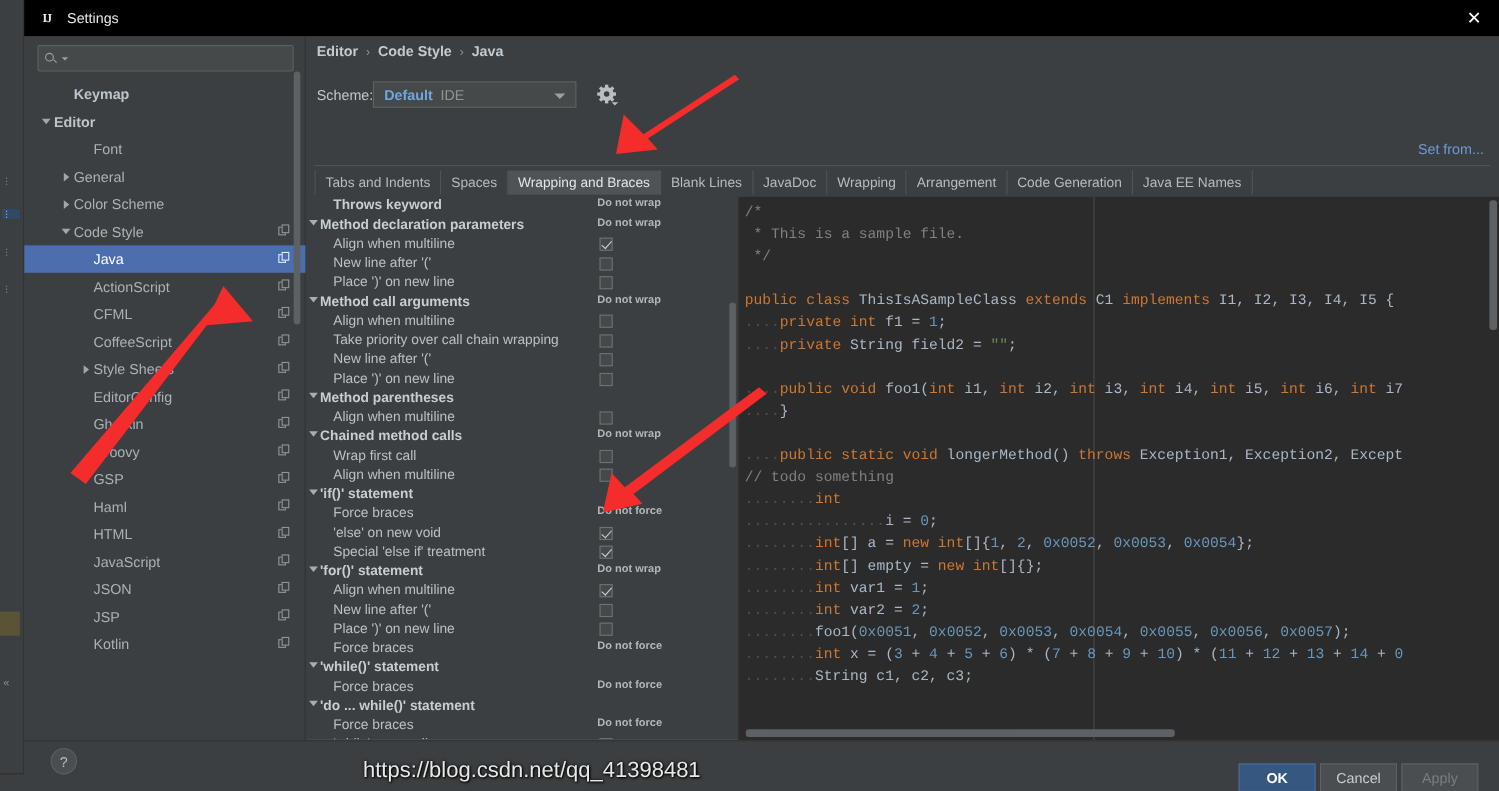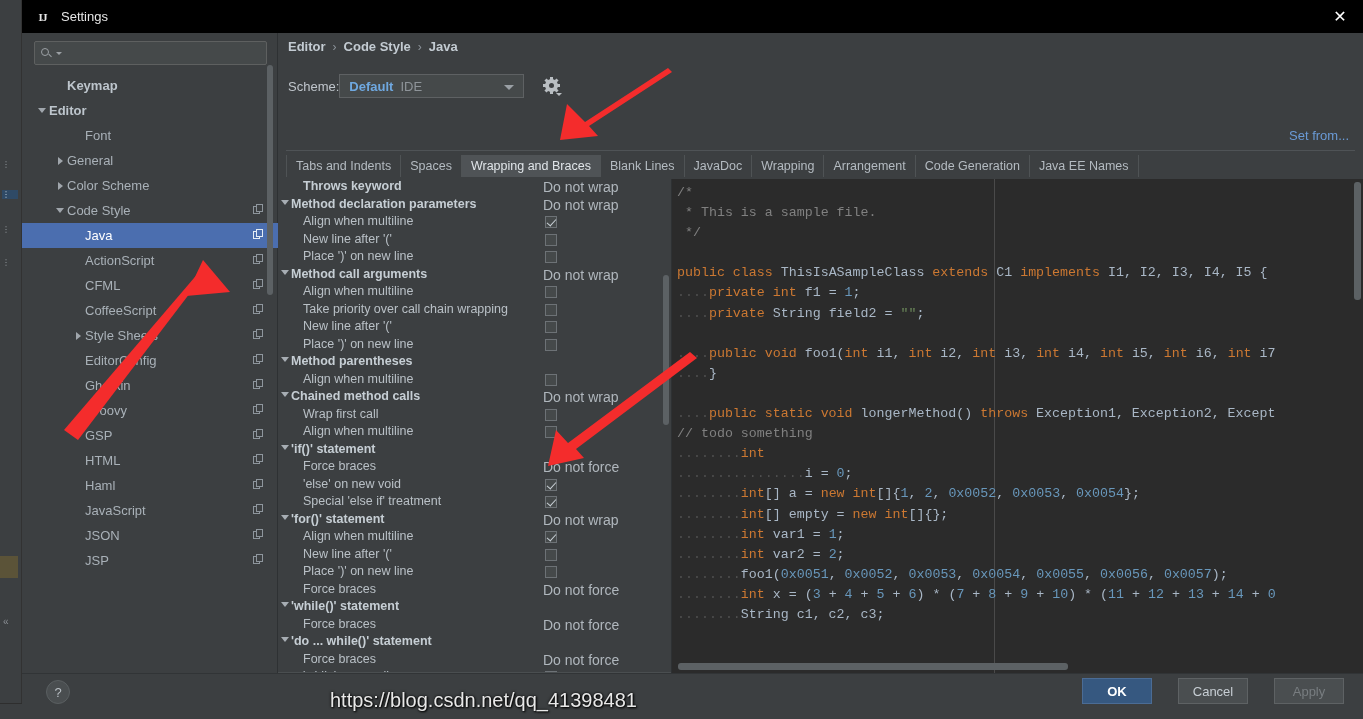--- a/index.html
+++ b/index.html
@@ -80,21 +80,21 @@
   .tab.active{background:#4f5356;color:#e0e5e9;}
 
   
   #panes{position:absolute;left:0;top:146px;right:0;bottom:0;display:flex;}
   #optpane{width:394px;background:#3c3f41;position:relative;overflow:hidden;border-right:1px solid #2e3133;}
   .orow{height:17.5px;display:flex;align-items:flex-start;position:relative;font-size:12.5px;color:#b9c0c6;}
   .orow.grp{font-weight:bold;color:#c6ced4;}
   .orow .ar{width:11px;height:11px;position:relative;flex:0 0 auto;margin-left:2px;}
   .orow .ar::after{content:"";position:absolute;left:1px;top:3px;border-top:5px solid #a7adb3;border-left:4px solid transparent;border-right:4px solid transparent;}
   .orow .txt{white-space:nowrap;}
-  .orow .val{position:absolute;left:265px;color:#b0b7bd;font-weight:normal;font-size:14px;}
+  .orow .val{position:absolute;left:265px;color:#b0b7bd;font-weight:bold;font-size:10px;}
   .orow .cb{position:absolute;left:267px;top:2px;width:12px;height:12px;border:1px solid #6d7276;background:#45494a;}
   .orow .cb.on::after{content:"";position:absolute;left:3px;top:0px;width:4px;height:8px;border:solid #c9d0d6;border-width:0 1.6px 1.6px 0;transform:rotate(42deg);}
   #optscroll{position:absolute;right:2px;top:96px;width:6px;height:150px;background:#5c6164;border-radius:3px;}
   #optbottomline{position:absolute;left:0;right:0;bottom:0;height:1px;background:#4a4e50;}
 
   
   #codepane{flex:1;background:#2b2b2b;position:relative;overflow:hidden;}
   #guide{position:absolute;left:322px;top:0;width:1px;height:528px;background:#4a4a4a;}
   #codeinner{position:absolute;left:5px;top:4px;font-family:"Liberation Mono","DejaVu Sans Mono",monospace;font-size:13.3px;line-height:20.1px;white-space:pre;}
   .cl{height:20.1px;}
@@ -104,21 +104,21 @@
   .s{color:#6a8759;}
   .c{color:#808080;}
   .d{color:#4f4f4f;}
   .cls{color:#a9b7c6;}
   #codescroll{position:absolute;right:2px;top:3px;width:7px;height:118px;background:#5c6164;border-radius:3px;}
   #hscroll{position:absolute;left:6px;bottom:3px;width:390px;height:7px;background:#5c6164;border-radius:3px;}
 
   
   #footer{position:absolute;left:0;top:673px;width:1341px;height:33px;background:#3c3f41;border-top:1px solid #313436;}
   #helpbtn{position:absolute;left:24px;top:6px;width:24px;height:24px;border-radius:50%;background:#4a4e50;border:1px solid #5a5f61;color:#b9bfc4;display:flex;align-items:center;justify-content:center;font-size:13px;cursor:pointer;}
-  #btns{position:absolute;right:19px;top:4px;display:flex;gap:26px;}
+  #btns{position:absolute;right:19px;top:20px;display:flex;gap:4px;}
   .dbtn{width:70px;height:26px;border:1px solid #5e6264;background:#4a4e50;color:#c7ced4;font-size:13px;display:flex;align-items:center;justify-content:center;cursor:pointer;}
   .dbtn.primary{background:#365880;border-color:#4b6c95;color:#fff;font-weight:bold;}
   .dbtn.disabled{color:#787d80;}
 
   
   #arrows{position:absolute;inset:0;pointer-events:none;}
   #watermark{position:absolute;left:330px;top:689px;color:#e8e8e8;font-size:20px;text-shadow:0 0 3px #000, 1px 1px 2px #000;font-family:"Liberation Sans",sans-serif;}
 </style>
 </head>
 <body>
@@ -267,57 +267,66 @@
             <span class="arrow"></span>
             <span class="lbl">GSP</span>
             <span class="copyic">
               <i class="a"></i>
               <i class="b"></i>
             </span>
           </div>
           <div class="tnode">
             <span style="display:inline-block;width:50px"></span>
             <span class="arrow"></span>
+            <span class="lbl">Haml</span>
+            <span class="copyic">
+              <i class="a"></i>
+              <i class="b"></i>
+            </span>
+          </div>
+          <div class="tnode">
+            <span style="display:inline-block;width:50px"></span>
+            <span class="arrow"></span>
             <span class="lbl">HTML</span>
             <span class="copyic">
               <i class="a"></i>
               <i class="b"></i>
             </span>
           </div>
           <div class="tnode">
             <span style="display:inline-block;width:50px"></span>
             <span class="arrow"></span>
-            <span class="lbl">Haml</span>
-            <span class="copyic">
-              <i class="a"></i>
-              <i class="b"></i>
-            </span>
-          </div>
-          <div class="tnode">
-            <span style="display:inline-block;width:50px"></span>
-            <span class="arrow"></span>
             <span class="lbl">JavaScript</span>
             <span class="copyic">
               <i class="a"></i>
               <i class="b"></i>
             </span>
           </div>
           <div class="tnode">
             <span style="display:inline-block;width:50px"></span>
             <span class="arrow"></span>
             <span class="lbl">JSON</span>
             <span class="copyic">
               <i class="a"></i>
               <i class="b"></i>
             </span>
           </div>
           <div class="tnode">
             <span style="display:inline-block;width:50px"></span>
             <span class="arrow"></span>
             <span class="lbl">JSP</span>
+            <span class="copyic">
+              <i class="a"></i>
+              <i class="b"></i>
+            </span>
+          </div>
+          <div class="tnode">
+            <span style="display:inline-block;width:50px"></span>
+            <span class="arrow"></span>
+            <span class="lbl">Kotlin</span>
             <span class="copyic">
               <i class="a"></i>
               <i class="b"></i>
             </span>
           </div>
         </div>
       <div id="treescroll"></div>
     </div>
 
     <div id="right">

